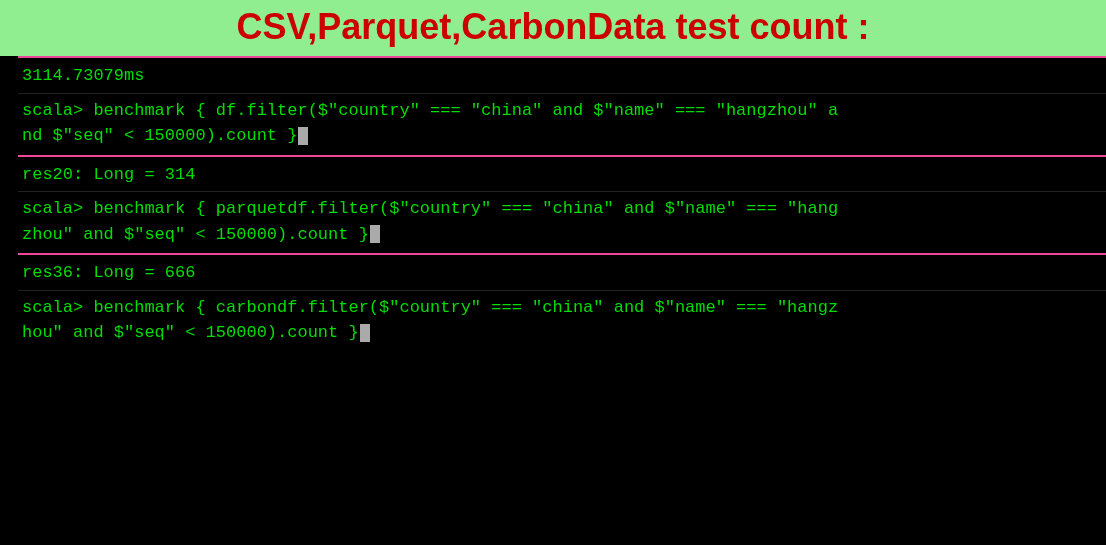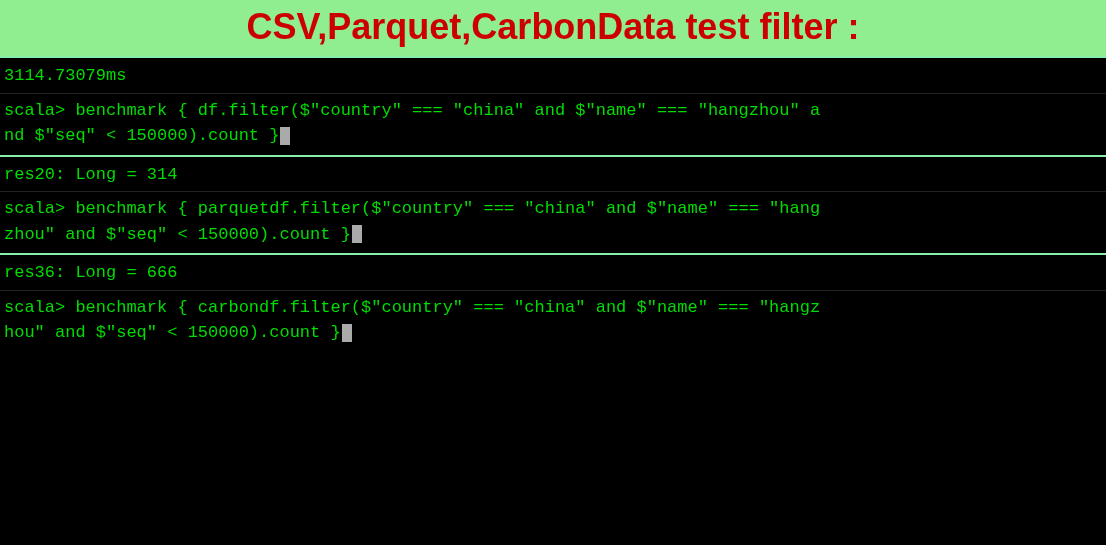--- a/index.html
+++ b/index.html
@@ -18,21 +18,22 @@
     }
 
     .header-title {
       color: #cc0000;
       font-size: 36px;
       font-weight: bold;
       font-family: Arial, sans-serif;
     }
 
     .section {
-      border-top: 2px solid #86efac;
+      border-top: 2px solid #ec4899;
+      margin-left: 18px;
     }
 
     .result-block {
       background: #000;
       padding: 6px 4px 4px 4px;
     }
 
     .result-line {
       color: #00dd00;
       font-size: 17px;
@@ -57,21 +58,21 @@
       height: 18px;
       background: #aaa;
       vertical-align: middle;
       margin-left: 1px;
     }
   </style>
 </head>
 <body>
 
 <div class="header">
-  <span class="header-title">CSV,Parquet,CarbonData test filter :</span>
+  <span class="header-title">CSV,Parquet,CarbonData test count :</span>
 </div>
 
 <div id="sections-container">
     <div class="section">
       <div class="result-block">
         <div class="result-line">3114.73079ms</div>
       </div>
       <div class="command-block">
         <div class="command-line">scala&gt; benchmark { df.filter($"country" === "china" and $"name" === "hangzhou" a</div>
         <div class="command-line">nd $"seq" &lt; 150000).count }<span class="cursor"></span></div>

